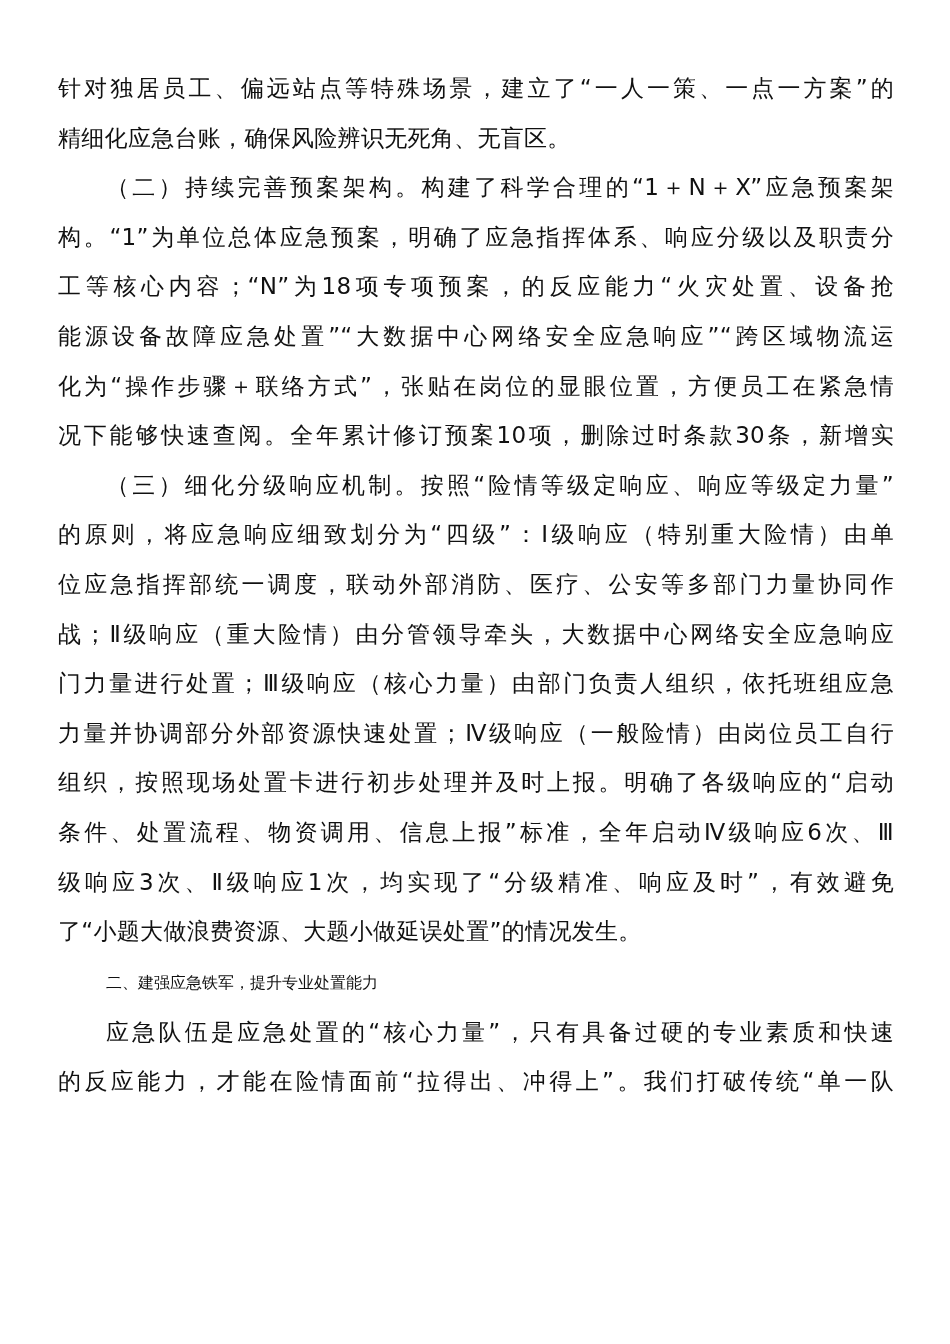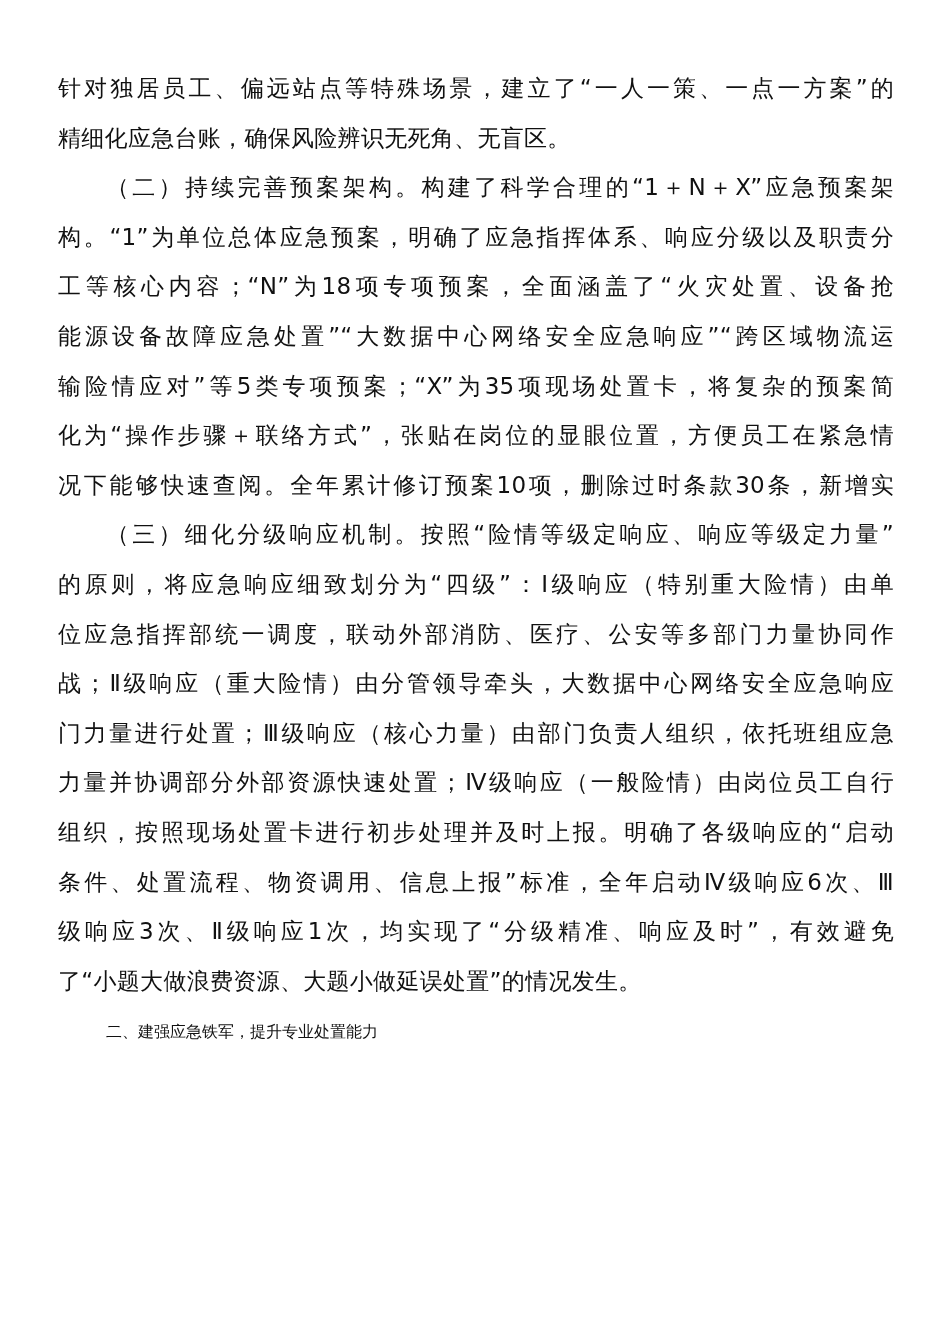--- a/index.html
+++ b/index.html
@@ -63,23 +63,22 @@
   <div class="doc-body">
 
     <div>
       <div class="line">针对独居员工、偏远站点等特殊场景，建立了“一人一策、一点一方案”的</div>
       <div class="line last">精细化应急台账，确保风险辨识无死角、无盲区。</div>
     </div>
 
     <div>
       <div class="line indent">（二）持续完善预案架构。构建了科学合理的“1＋N＋X”应急预案架</div>
       <div class="line">构。“1”为单位总体应急预案，明确了应急指挥体系、响应分级以及职责分</div>
-      <div class="line">工等核心内容；“N”为18项专项预案，全面涵盖了“火灾处置、设备抢</div>
+      <div class="line">工等核心内容；“N”为18项专项预案，的反应能力“火灾处置、设备抢</div>
       <div class="line">能源设备故障应急处置”“大数据中心网络安全应急响应”“跨区域物流运</div>
-      <div class="line">输险情应对”等5类专项预案；“X”为35项现场处置卡，将复杂的预案简</div>
       <div class="line">化为“操作步骤＋联络方式”，张贴在岗位的显眼位置，方便员工在紧急情</div>
       <div class="line">况下能够快速查阅。全年累计修订预案10项，删除过时条款30条，新增实</div>
     </div>
 
     <div>
       <div class="line indent">（三）细化分级响应机制。按照“险情等级定响应、响应等级定力量”</div>
       <div class="line">的原则，将应急响应细致划分为“四级”：Ⅰ级响应（特别重大险情）由单</div>
       <div class="line">位应急指挥部统一调度，联动外部消防、医疗、公安等多部门力量协同作</div>
       <div class="line">战；Ⅱ级响应（重大险情）由分管领导牵头，大数据中心网络安全应急响应</div>
       <div class="line">门力量进行处置；Ⅲ级响应（核心力量）由部门负责人组织，依托班组应急</div>
@@ -87,15 +86,19 @@
       <div class="line">组织，按照现场处置卡进行初步处理并及时上报。明确了各级响应的“启动</div>
       <div class="line">条件、处置流程、物资调用、信息上报”标准，全年启动Ⅳ级响应6次、Ⅲ</div>
       <div class="line">级响应3次、Ⅱ级响应1次，均实现了“分级精准、响应及时”，有效避免</div>
       <div class="line last">了“小题大做浪费资源、大题小做延误处置”的情况发生。</div>
     </div>
 
     <div>
       <div class="line heading">二、建强应急铁军，提升专业处置能力</div>
     </div>
 
+    <div>
+      <div class="line indent">应急队伍是应急处置的“核心力量”，只有具备过硬的专业素质和快速</div>
+      <div class="line">的反应能力，才能在险情面前“拉得出、冲得上”。我们打破传统“单一队</div>
+    </div>
 
   </div>
 </div>
 
 </body></html>

